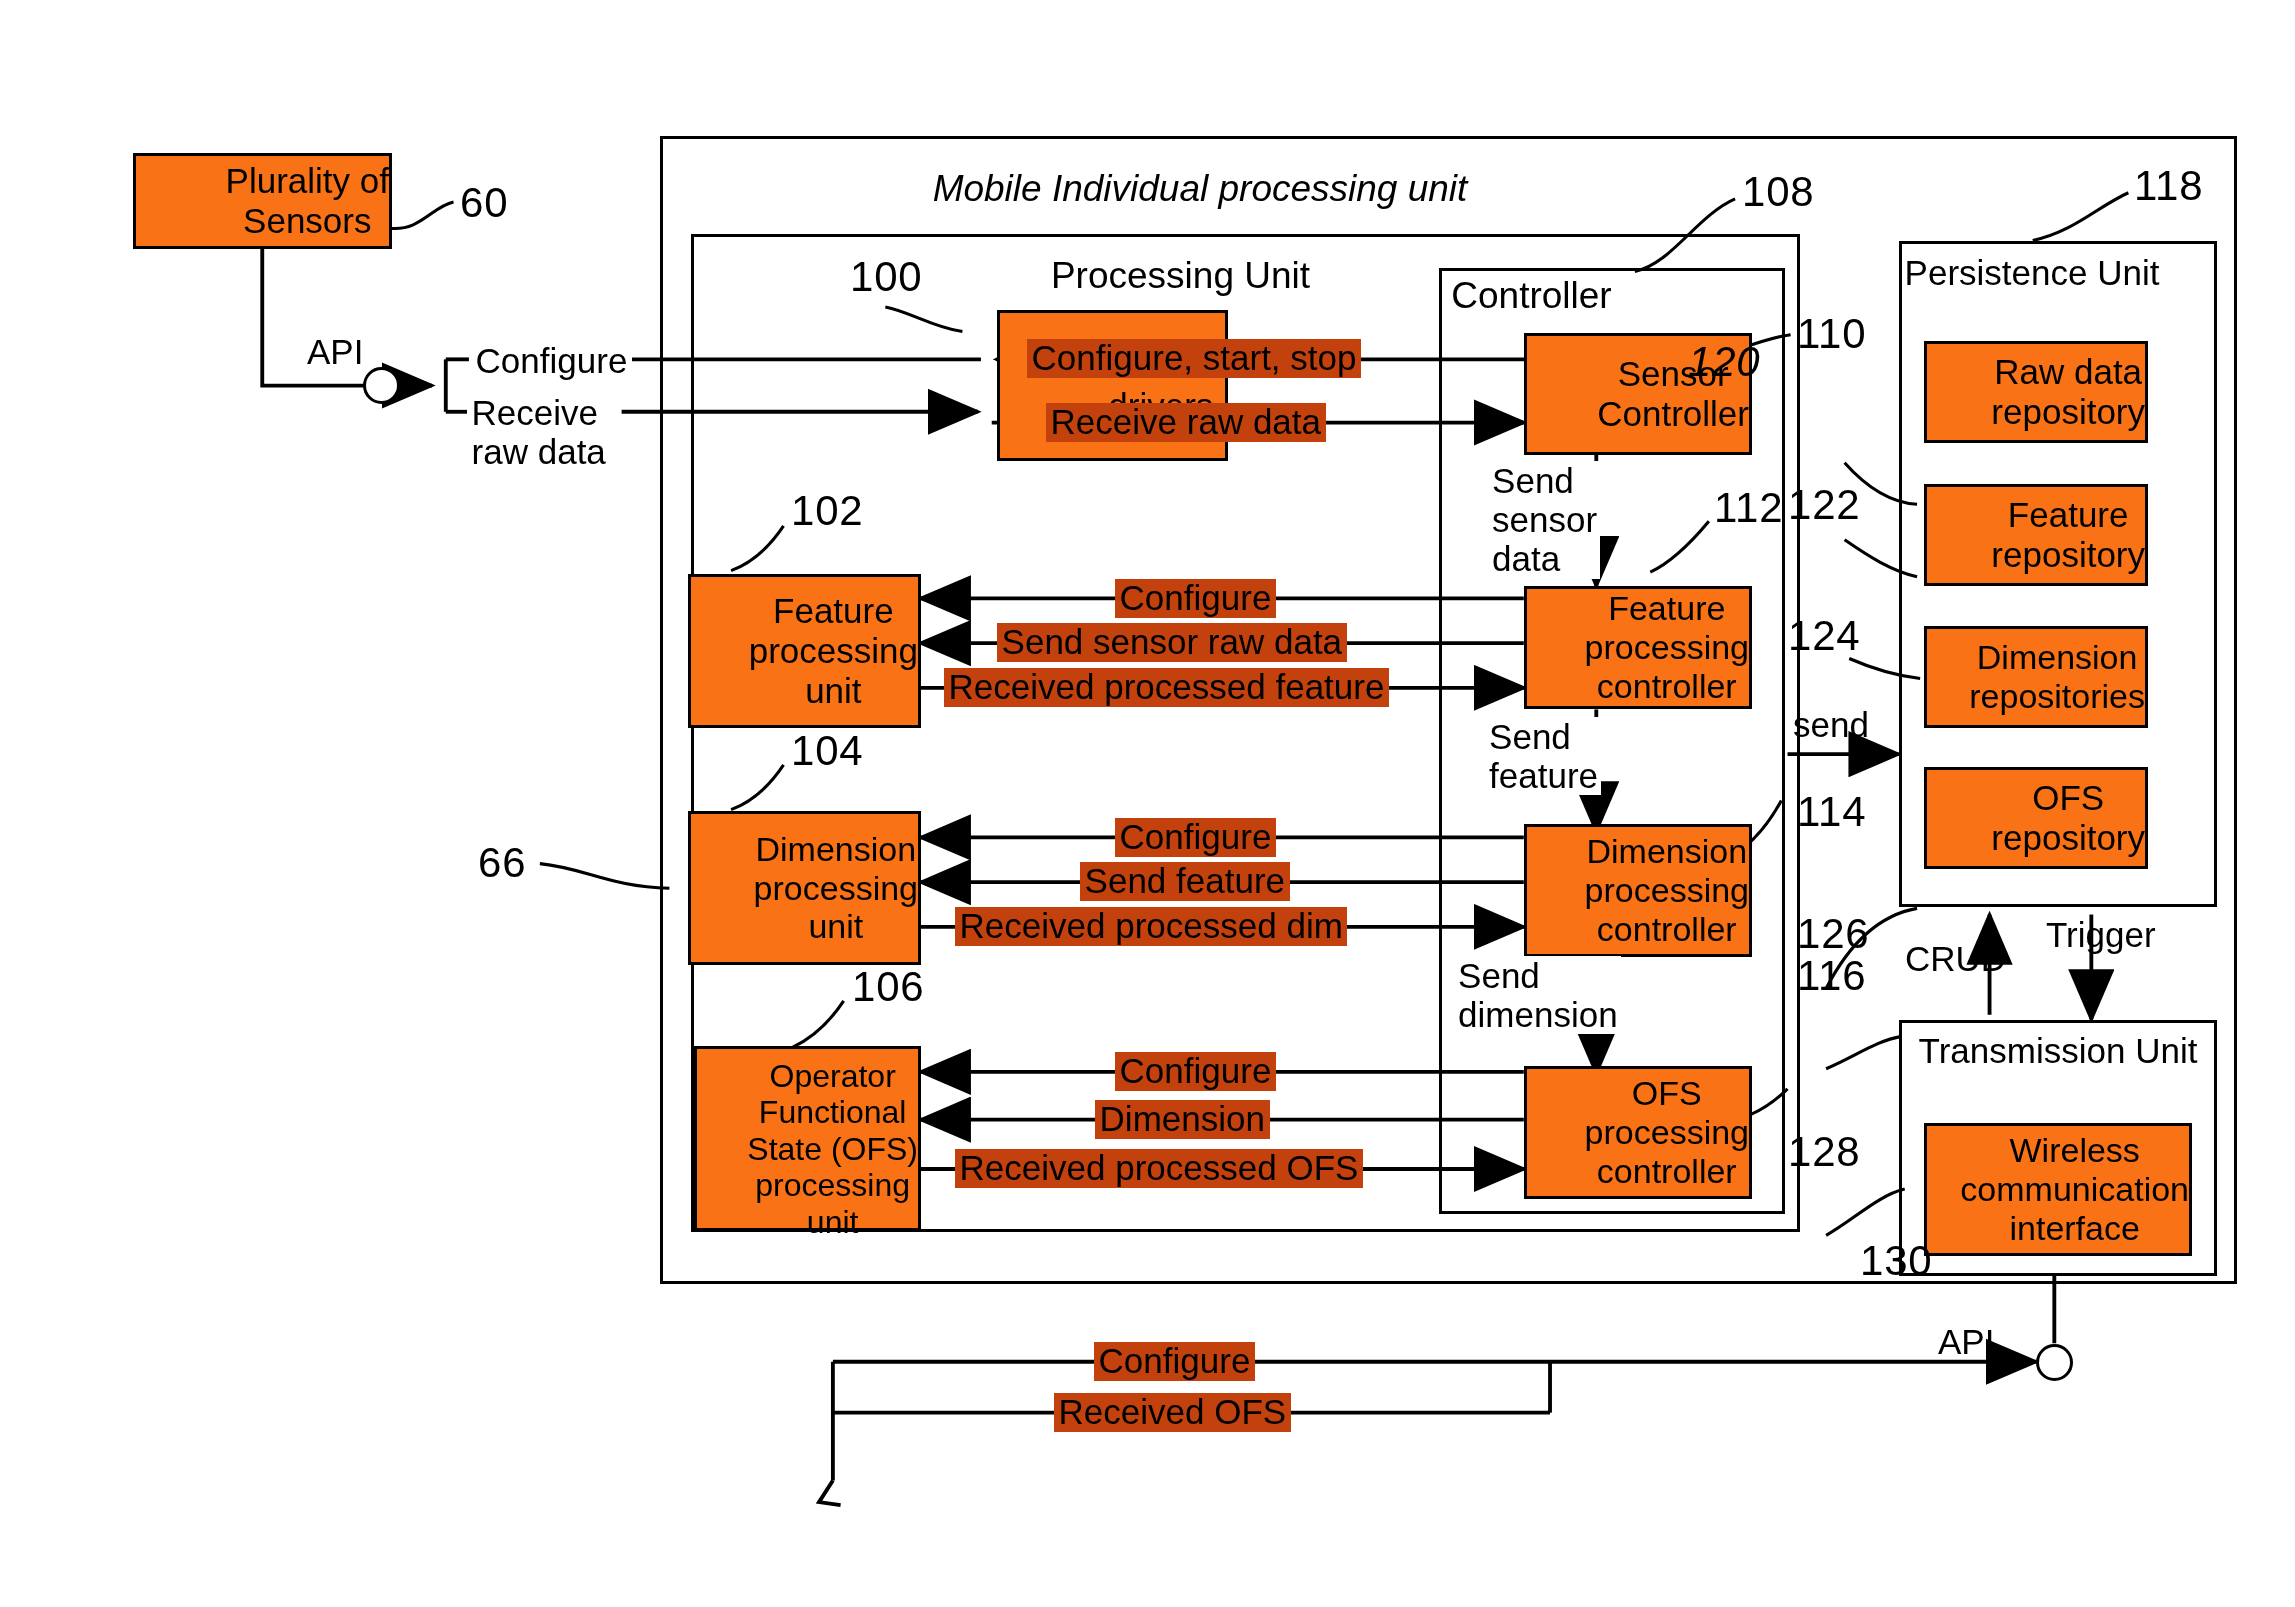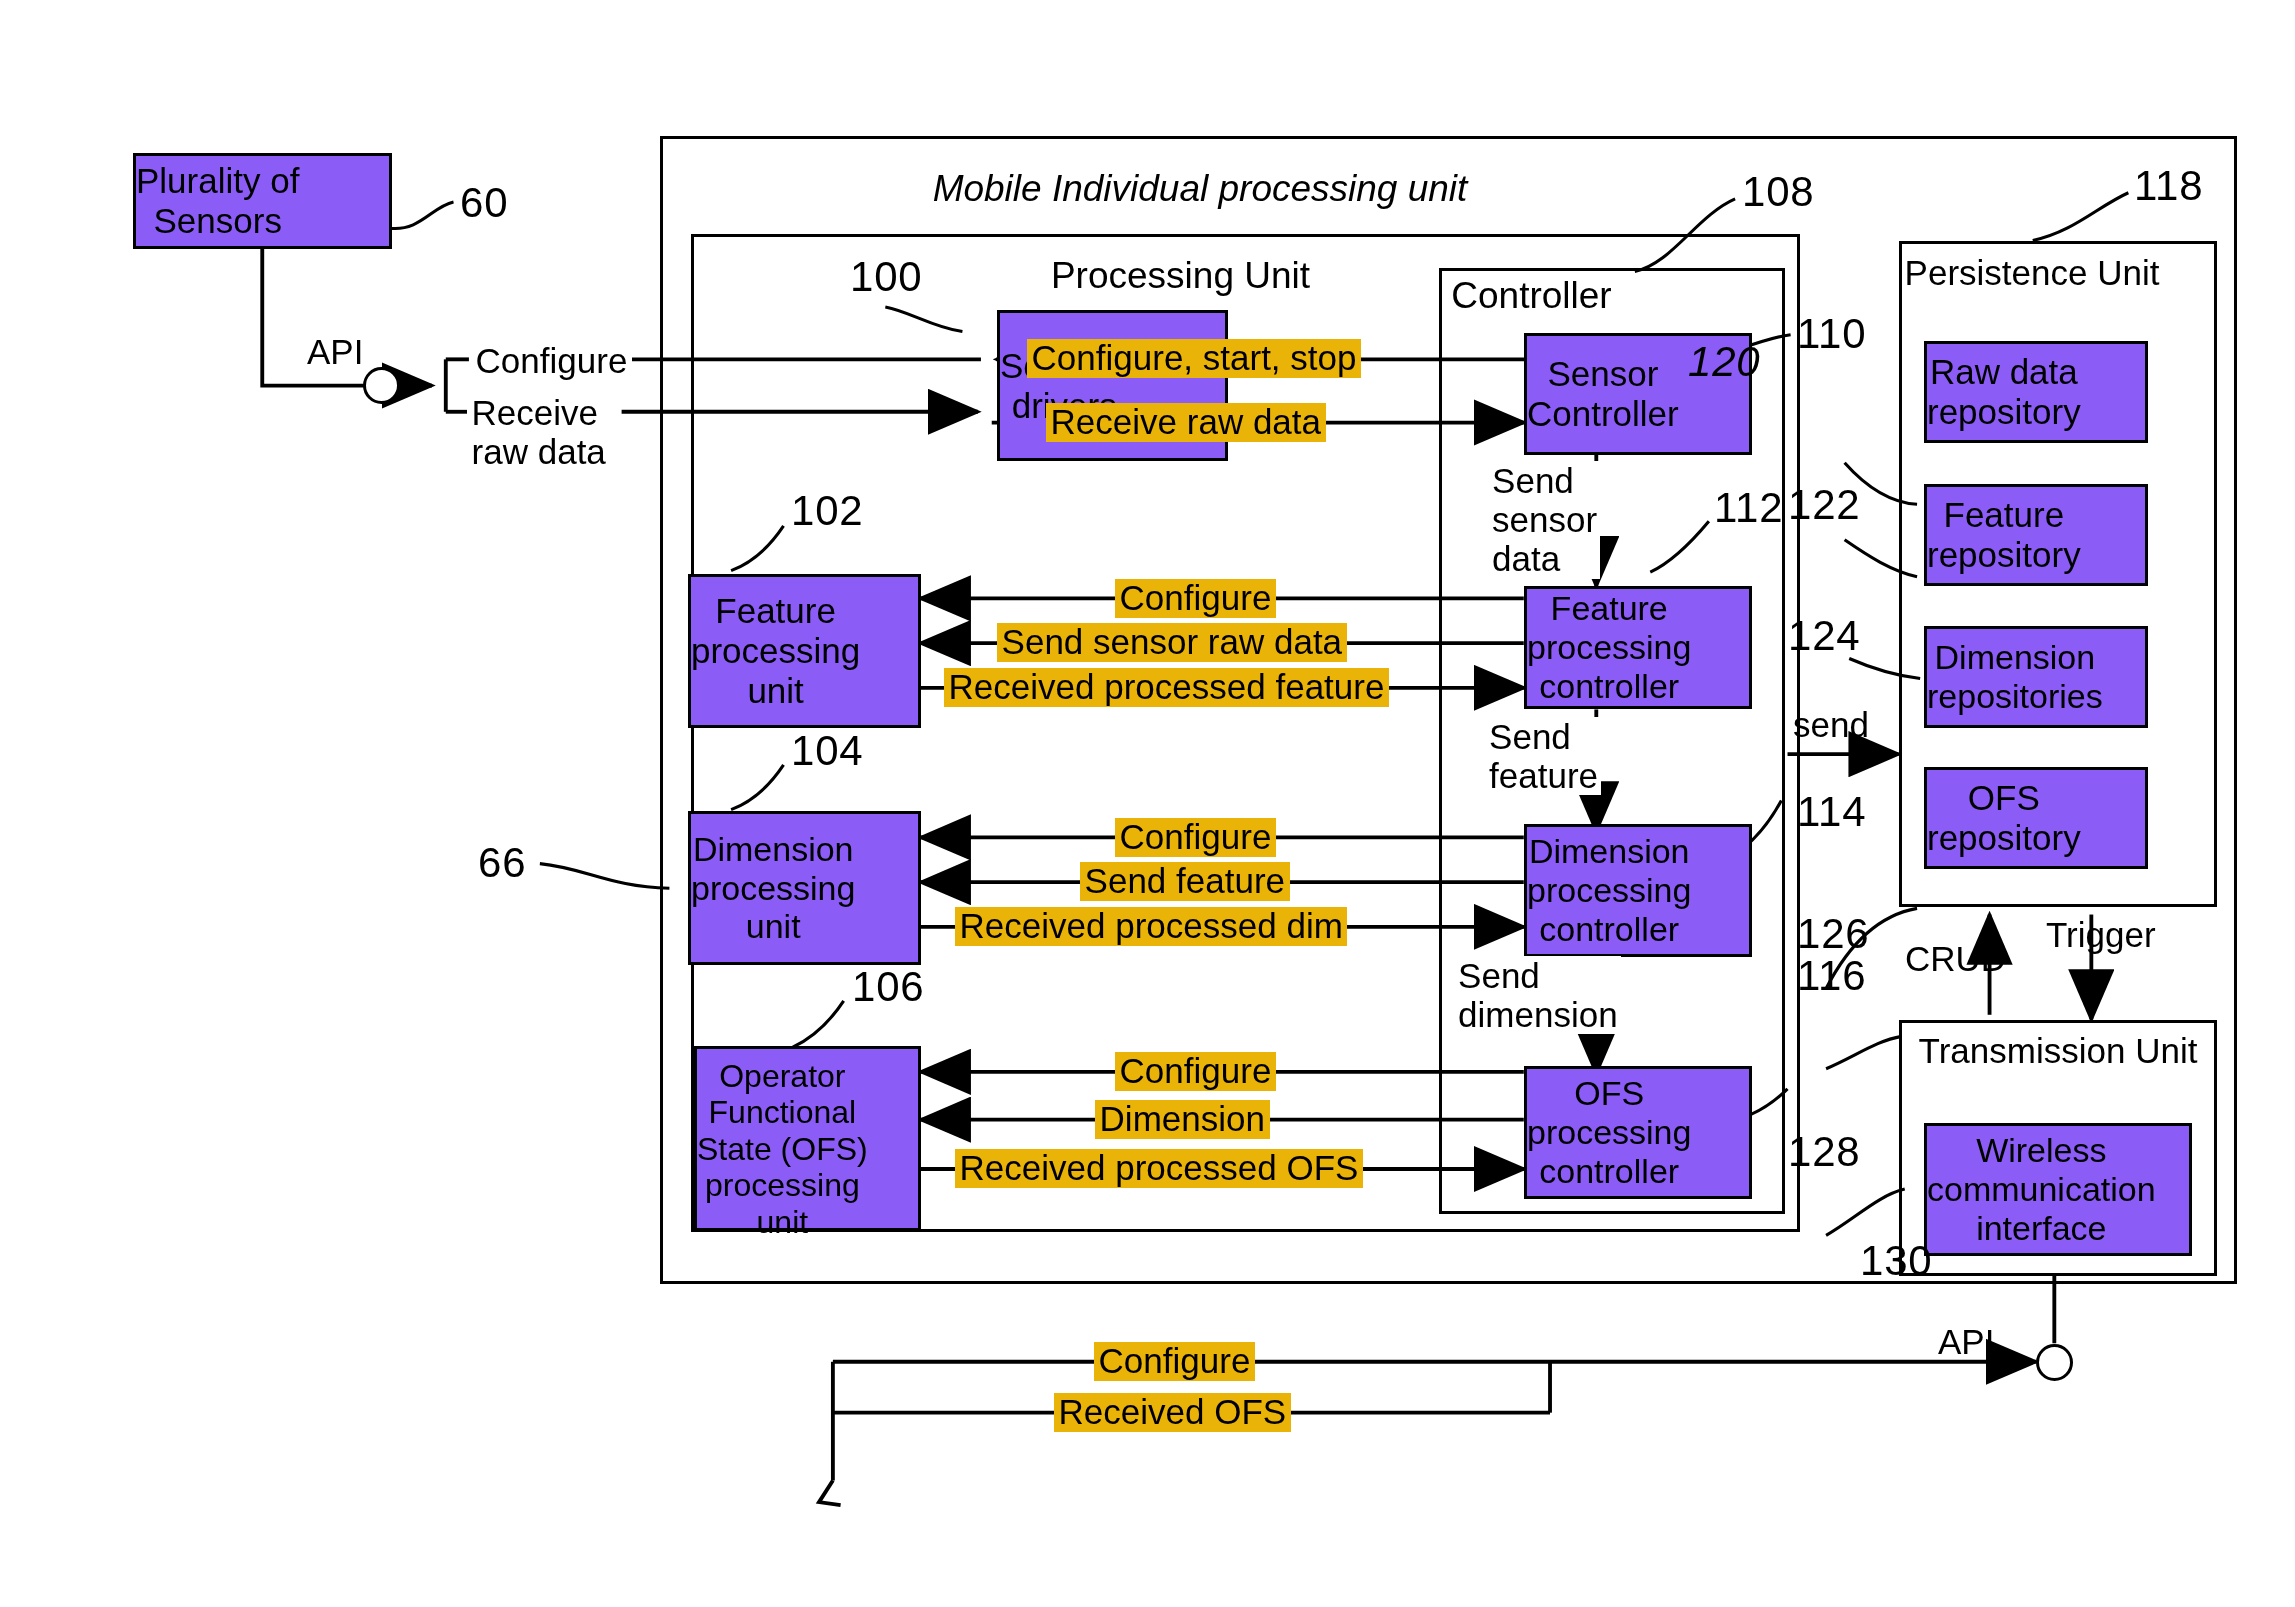--- a/index.html
+++ b/index.html
@@ -22,24 +22,24 @@
     left: 0;
     top: 0;
     width: 2295px;
     height: 1607px;
     pointer-events: none;
   }
   .box {
     position: absolute;
     box-sizing: border-box;
     border: 3.9px solid #000;
-    background: #8b5cf6;
+    background: #f97316;
     display: flex;
     align-items: center;
-    justify-content: flex-start;
+    justify-content: flex-end;
     text-align: center;
     line-height: 1.14;
   }
   .boxthin { border-width: 3.1px; }
   .container {
     position: absolute;
     box-sizing: border-box;
     border: 3.9px solid #000;
     background: transparent;
   }
@@ -58,21 +58,21 @@
   .title-center {
     position: absolute;
     text-align: center;
     white-space: nowrap;
   }
   .fs46 { font-size: 35px; }
   .fs48 { font-size: 37px; }
   .boxtext { font-size: 35px; }
   .wlabel {
     position: absolute;
-    background: #eab308;
+    background: #c2410c;
     padding: 0 4.6px;
     white-space: nowrap;
     font-size: 35px;
     text-align: center;
     line-height: 1.1;
   }
 </style>
 </head>
 <body>
 

